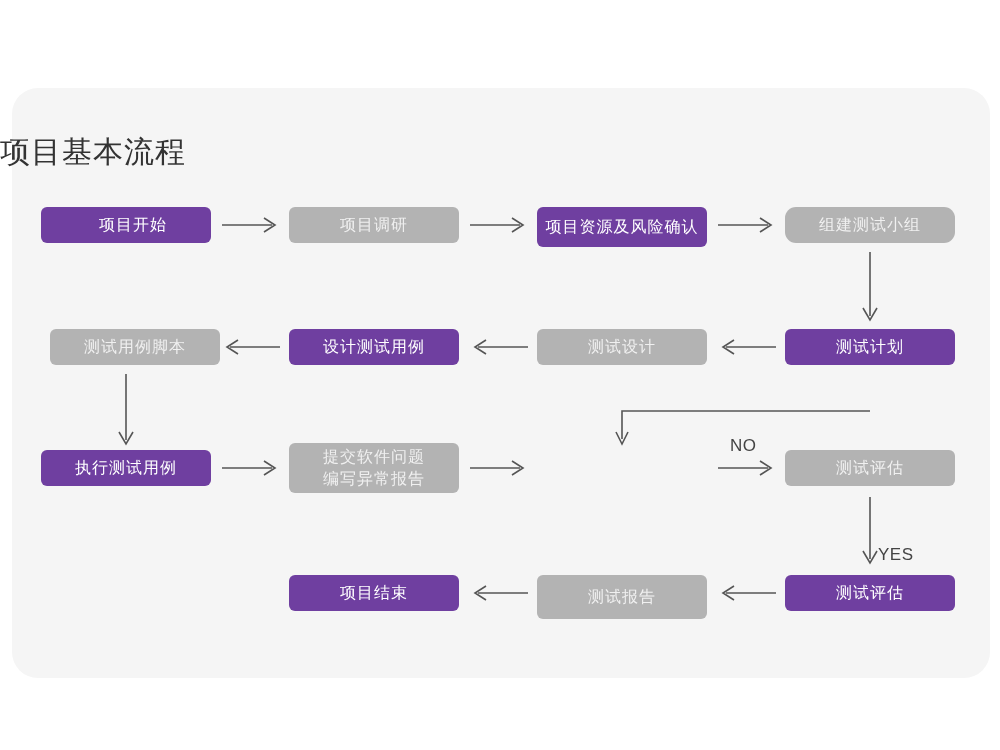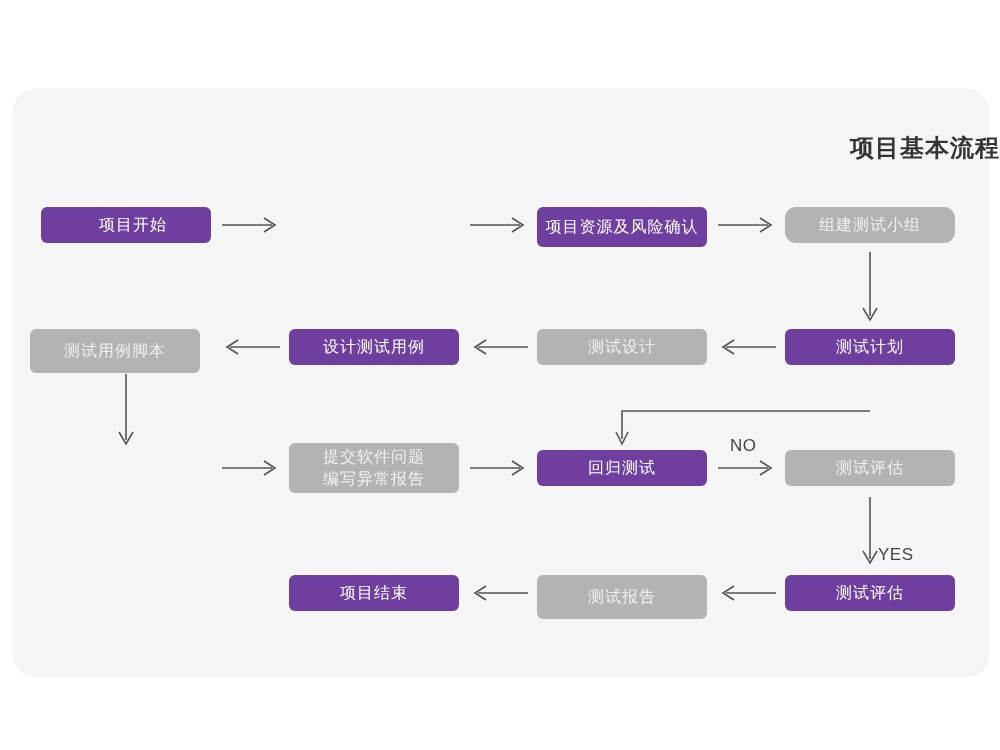--- a/index.html
+++ b/index.html
@@ -26,25 +26,25 @@
     width: 978px;
     height: 590px;
     background: #f5f5f5;
     border-radius: 26px;
   }
   #chart-title {
     position: absolute;
     left: 0;
     top: 132px;
     width: 1000px;
-    text-align: right;
-    font-size: 24px;
+    text-align: left;
+    font-size: 30px;
     color: #333333;
     letter-spacing: 1px;
-    font-weight: bold;
+    font-weight: normal;
   }
   .node {
     position: absolute;
     box-sizing: border-box;
     border-radius: 6px;
     display: flex;
     align-items: center;
     justify-content: center;
     text-align: center;
     font-size: 16px;
@@ -87,20 +87,21 @@
 
   <div class="node purple" style="left:41px; top:207px; width:170px; height:36px;padding-left:14px;">项目开始</div>
 
   <div class="arrow-h" style="left:222px; top:215px; width:58px; height:20px;">
     <svg width="58" height="20" viewBox="0 0 58 20">
       <line x1="0" y1="10" x2="50" y2="10" stroke="#555" stroke-width="1.6"></line>
       <polyline points="42,3 53,10 42,17" fill="none" stroke="#555" stroke-width="1.6"></polyline>
     </svg>
   </div>
 
+  <div class="node gray" style="left:289px; top:207px; width:170px; height:36px;">项目调研</div>
 
   <div class="arrow-h" style="left:470px; top:215px; width:58px; height:20px;">
     <svg width="58" height="20" viewBox="0 0 58 20">
       <line x1="0" y1="10" x2="50" y2="10" stroke="#555" stroke-width="1.6"></line>
       <polyline points="42,3 53,10 42,17" fill="none" stroke="#555" stroke-width="1.6"></polyline>
     </svg>
   </div>
 
   <div class="node purple" style="left:537px; top:207px; width:170px; height:40px;">项目资源及风险确认</div>
 
@@ -113,21 +114,21 @@
 
   <div class="node gray" style="left:785px; top:207px; width:170px; height:36px;border-radius:11px;">组建测试小组</div>
 
   <div class="arrow-v" style="left:858px; top:252px; width:24px; height:74px;">
     <svg width="24" height="74" viewBox="0 0 24 74">
       <line x1="12" y1="0" x2="12" y2="64" stroke="#555" stroke-width="1.6"></line>
       <polyline points="5,56 12,68 19,56" fill="none" stroke="#555" stroke-width="1.6"></polyline>
     </svg>
   </div>
 
-  <div class="node gray" style="left:30px; top:329px; width:170px; height:44px;">测试用例脚本</div>
+  <div class="node gray" style="left:50px; top:329px; width:170px; height:36px;">测试用例脚本</div>
 
   <div class="arrow-h" style="left:222px; top:337px; width:58px; height:20px;">
     <svg width="58" height="20" viewBox="0 0 58 20">
       <line x1="8" y1="10" x2="58" y2="10" stroke="#555" stroke-width="1.6"></line>
       <polyline points="16,3 5,10 16,17" fill="none" stroke="#555" stroke-width="1.6"></polyline>
     </svg>
   </div>
 
   <div class="node purple" style="left:289px; top:329px; width:170px; height:36px;">设计测试用例</div>
 
@@ -157,39 +158,39 @@
   </div>
 
   <div class="conn-line" style="left:615px; top:405px; width:265px; height:48px;">
     <svg width="265" height="48" viewBox="0 0 265 48">
       <polyline points="255,6 7,6 7,34" fill="none" stroke="#555" stroke-width="1.6"></polyline>
       <polyline points="1,27 7,39 13,27" fill="none" stroke="#555" stroke-width="1.6"></polyline>
     </svg>
   </div>
   <div class="edge-label" style="left:730px; top:412px;">NO</div>
 
+  <div class="node purple" style="left:41px; top:450px; width:170px; height:36px;">执行测试用例</div>
 
   <div class="arrow-h" style="left:222px; top:458px; width:58px; height:20px;">
     <svg width="58" height="20" viewBox="0 0 58 20">
       <line x1="0" y1="10" x2="50" y2="10" stroke="#555" stroke-width="1.6"></line>
       <polyline points="42,3 53,10 42,17" fill="none" stroke="#555" stroke-width="1.6"></polyline>
     </svg>
   </div>
 
   <div class="node gray" style="left:289px; top:443px; width:170px; height:50px;">提交软件问题
 编写异常报告</div>
 
   <div class="arrow-h" style="left:470px; top:458px; width:58px; height:20px;">
     <svg width="58" height="20" viewBox="0 0 58 20">
       <line x1="0" y1="10" x2="50" y2="10" stroke="#555" stroke-width="1.6"></line>
       <polyline points="42,3 53,10 42,17" fill="none" stroke="#555" stroke-width="1.6"></polyline>
     </svg>
   </div>
 
-  <div class="node purple" style="left:537px; top:450px; width:170px; height:36px;">回归测试</div>
 
   <div class="arrow-h" style="left:718px; top:458px; width:58px; height:20px;">
     <svg width="58" height="20" viewBox="0 0 58 20">
       <line x1="0" y1="10" x2="50" y2="10" stroke="#555" stroke-width="1.6"></line>
       <polyline points="42,3 53,10 42,17" fill="none" stroke="#555" stroke-width="1.6"></polyline>
     </svg>
   </div>
 
   <div class="node gray" style="left:785px; top:450px; width:170px; height:36px;">测试评估</div>
 

